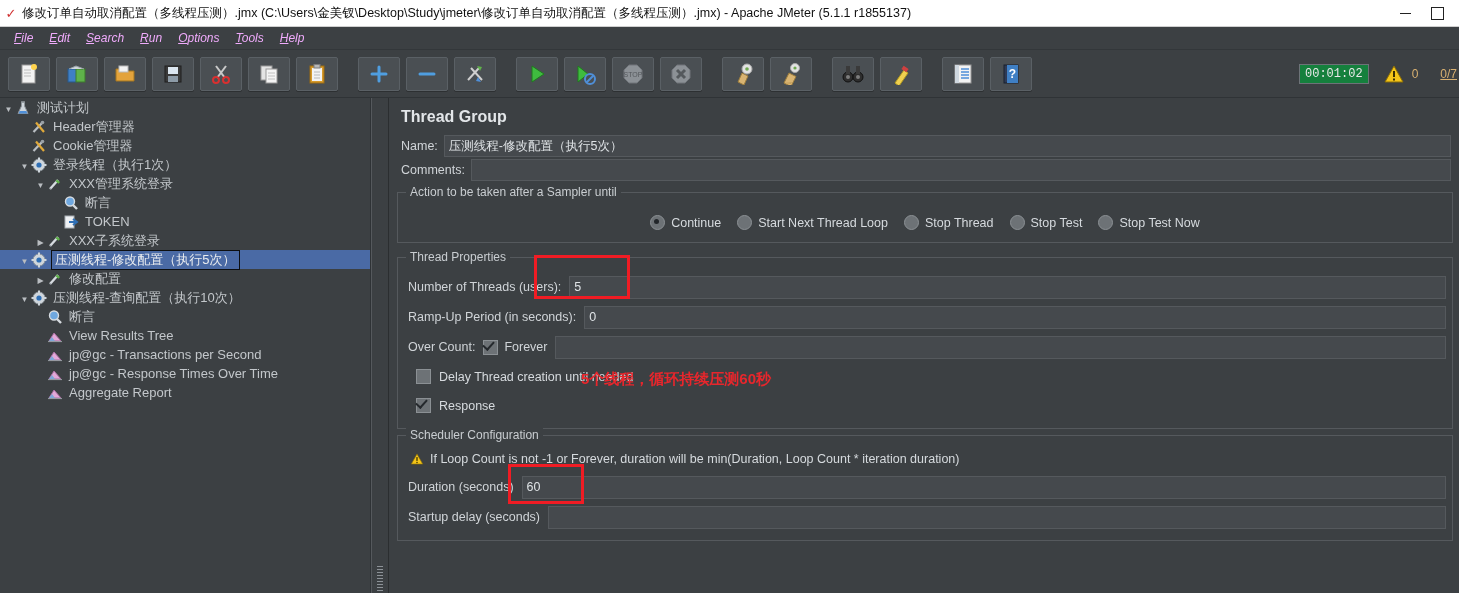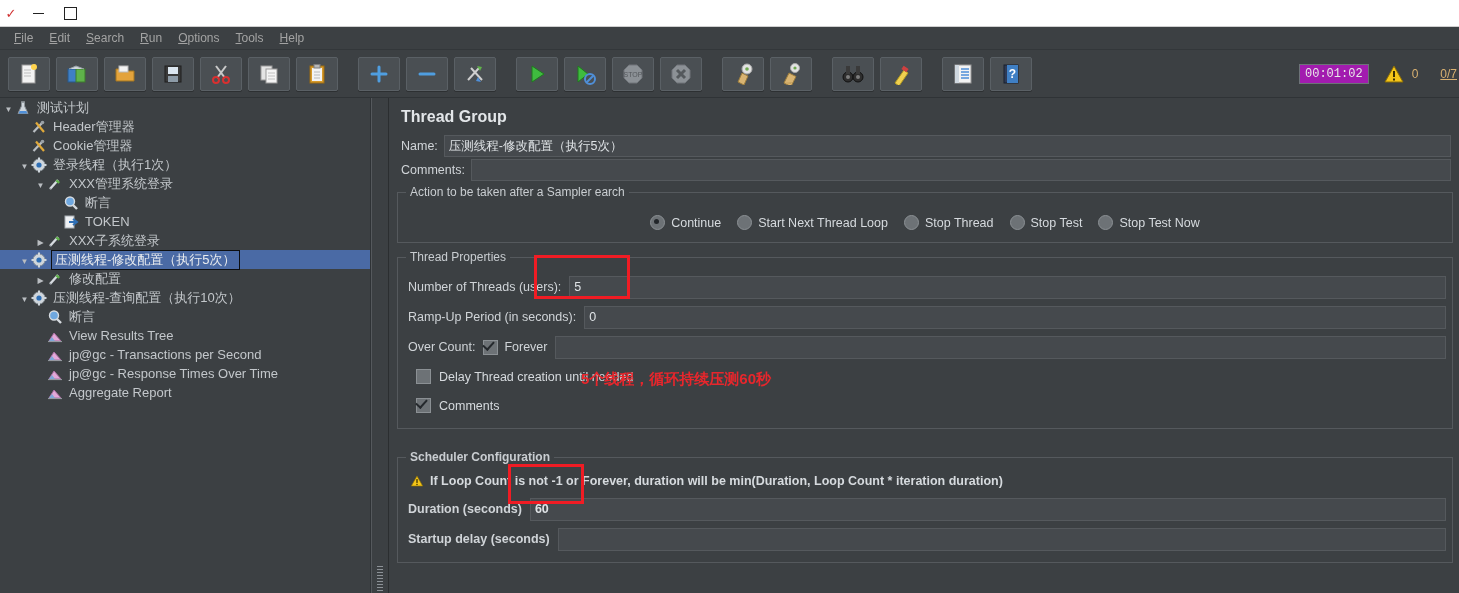--- a/index.html
+++ b/index.html
@@ -32,21 +32,21 @@
   }
   .tb-btn .min{display:block;width:11px;height:1px;background:#222;}
   .tb-btn .max{display:block;width:11px;height:11px;border:1px solid #222;}
 
   
   .menubar{
     height:22px;background:#3c4043;display:flex;align-items:center;
     padding-left:6px;border-bottom:1px solid #33373a;
   }
   .menu-item{
-    padding:2px 8px;font-size:12px;color:#a3a3a3;cursor:default;
+    padding:2px 8px;font-size:12px;color:#f0abfc;cursor:default;font-style:italic;
   }
   .menu-item u{text-decoration:underline;}
 
   
   .toolbar{
     height:47px;background:#3c4043;display:flex;align-items:center;
     padding-left:8px;border-bottom:1px solid #2f3336;position:relative;
   }
   .tbtn{
     width:40px;height:32px;margin-right:6px;
@@ -56,21 +56,21 @@
     position:relative;overflow:hidden;
   }
   .tbsep{width:14px;height:32px;}
   .ic{display:block;width:22px;height:22px;}
 
   .tb-right{
     position:absolute;right:0;top:0;height:47px;display:flex;align-items:center;
     padding-right:2px;
   }
   .timer{
-    background:#a21caf;border:1px solid #6d7378;
+    background:#15803d;border:1px solid #6d7378;
     color:#e8e8e8;font-family:"Liberation Mono","DejaVu Sans Mono",monospace;
     font-size:12px;padding:2px 5px;margin-right:14px;
   }
   .warn-wrap{display:flex;align-items:center;margin-right:22px;}
   .warn-count{color:#d8b070;font-size:12px;margin-left:7px;}
   .run-count{color:#d8b070;font-size:12px;text-decoration:underline;}
 
   
   .content{display:flex;height:520px;}
   .tree-pane{
@@ -171,20 +171,21 @@
   }
 
   .warnline{display:flex;align-items:center;gap:6px;padding:2px 0 6px 6px;font-size:12.5px;color:#d6dade;}
   .wtri{flex:0 0 14px;}
 </style>
 </head>
 <body>
 
 <div class="titlebar">
   <div class="tb-icon">✓</div>
+  <div class="tb-title">修改订单自动取消配置（多线程压测）.jmx (C:\Users\金美钗\Desktop\Study\jmeter\修改订单自动取消配置（多线程压测）.jmx) - Apache JMeter (5.1.1 r1855137)</div>
   <div class="tb-controls">
     <div class="tb-btn">
         <span class="min"></span>
       </div>
     <div class="tb-btn">
         <span class="max"></span>
       </div>
   </div>
 </div>
 
@@ -575,21 +576,21 @@
       <span class="lbl">Name:</span>
       <span class="fld">压测线程-修改配置（执行5次）</span>
     </div>
 
     <div class="row">
       <span class="lbl">Comments:</span>
       <span class="fld"></span>
     </div>
 
     <div class="group" style="margin-top:10px;">
-      <span class="gtitle">Action to be taken after a Sampler earch</span>
+      <span class="gtitle">Action to be taken after a Sampler until</span>
       <div class="radios" id="error-radios">
           <div class="radio">
             <span class="rdot on"></span>
             <span>Continue</span>
           </div>
           <div class="radio">
             <span class="rdot"></span>
             <span>Start Next Thread Loop</span>
           </div>
           <div class="radio">
@@ -627,25 +628,25 @@
         <span class="tp-field"></span>
       </div>
 
       <div class="cbrow">
         <span class="cb"></span>
         <span>Delay Thread creation until needed</span>
       </div>
 
       <div class="cbrow">
         <span class="cb on"></span>
-        <span>Comments</span>
+        <span>Response</span>
       </div>
     </div>
 
-    <div class="group" style="margin-top:28px;font-weight:bold;">
+    <div class="group" style="margin-top:6px;">
       <span class="gtitle">Scheduler Configuration</span>
 
       <div class="warnline">
         <svg class="wtri" width="14" height="14" viewBox="0 0 22 22">
           <polygon points="11,3 20,19 2,19" fill="#f4c518" stroke="#8a6d06" stroke-width="1"></polygon>
           <rect x="10" y="8" width="2" height="6" fill="#3a2f00"></rect>
           <rect x="10" y="15.5" width="2" height="2" fill="#3a2f00"></rect>
         </svg>
         <span>If Loop Count is not -1 or Forever, duration will be min(Duration, Loop Count * iteration duration)</span>
       </div>

